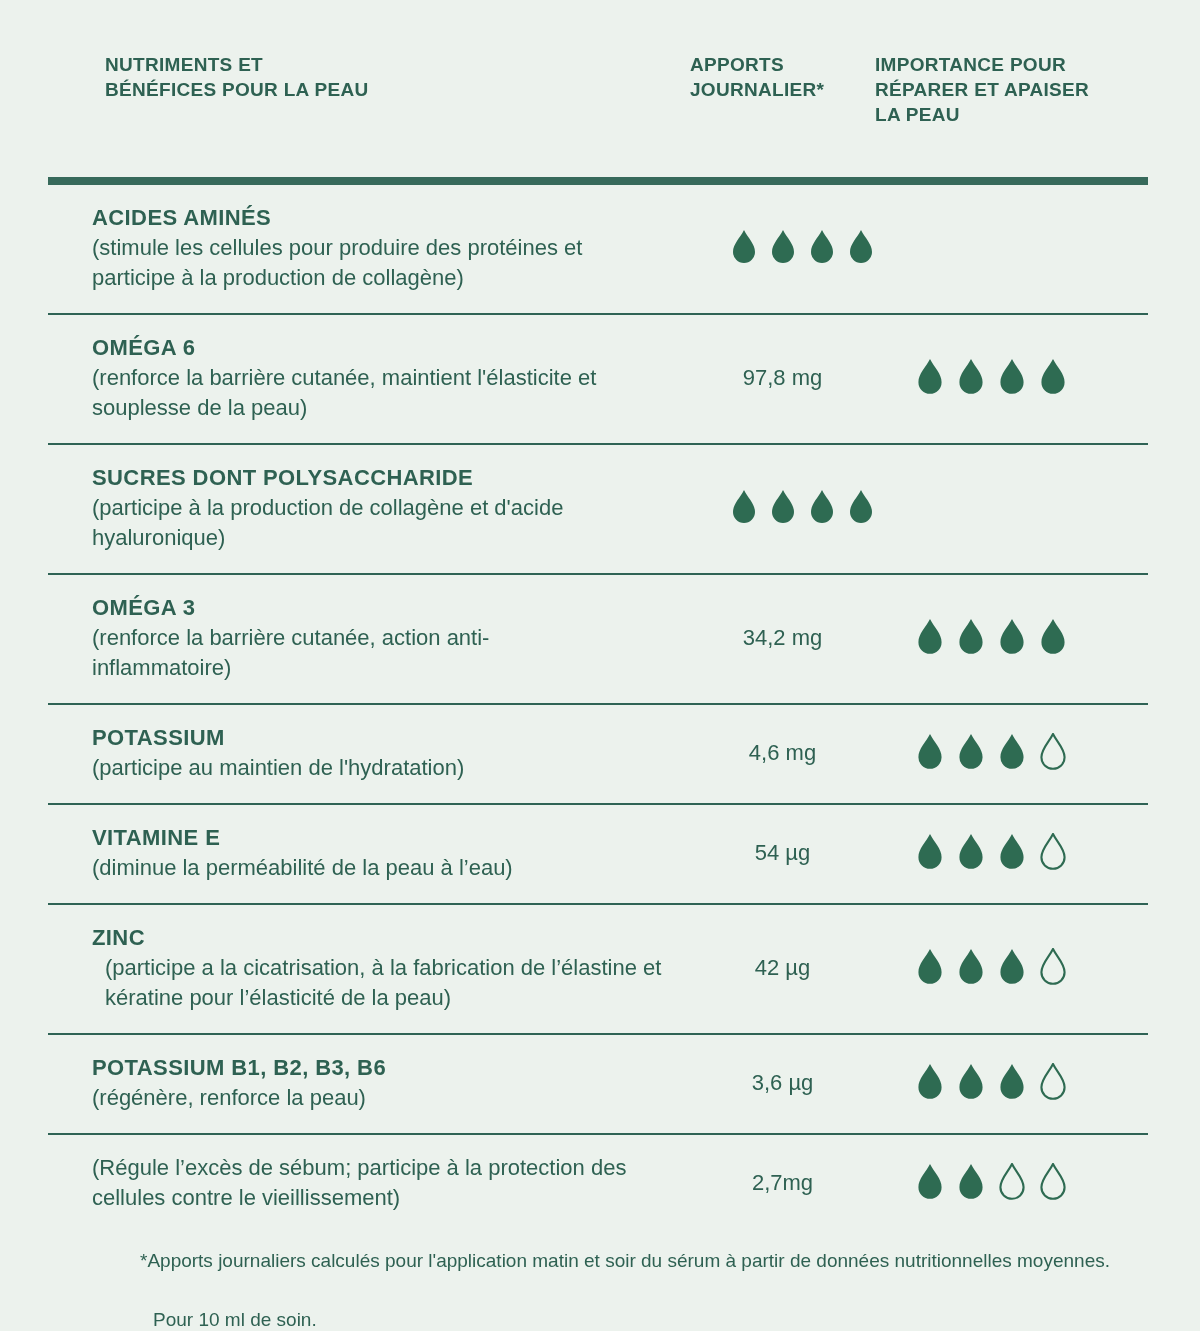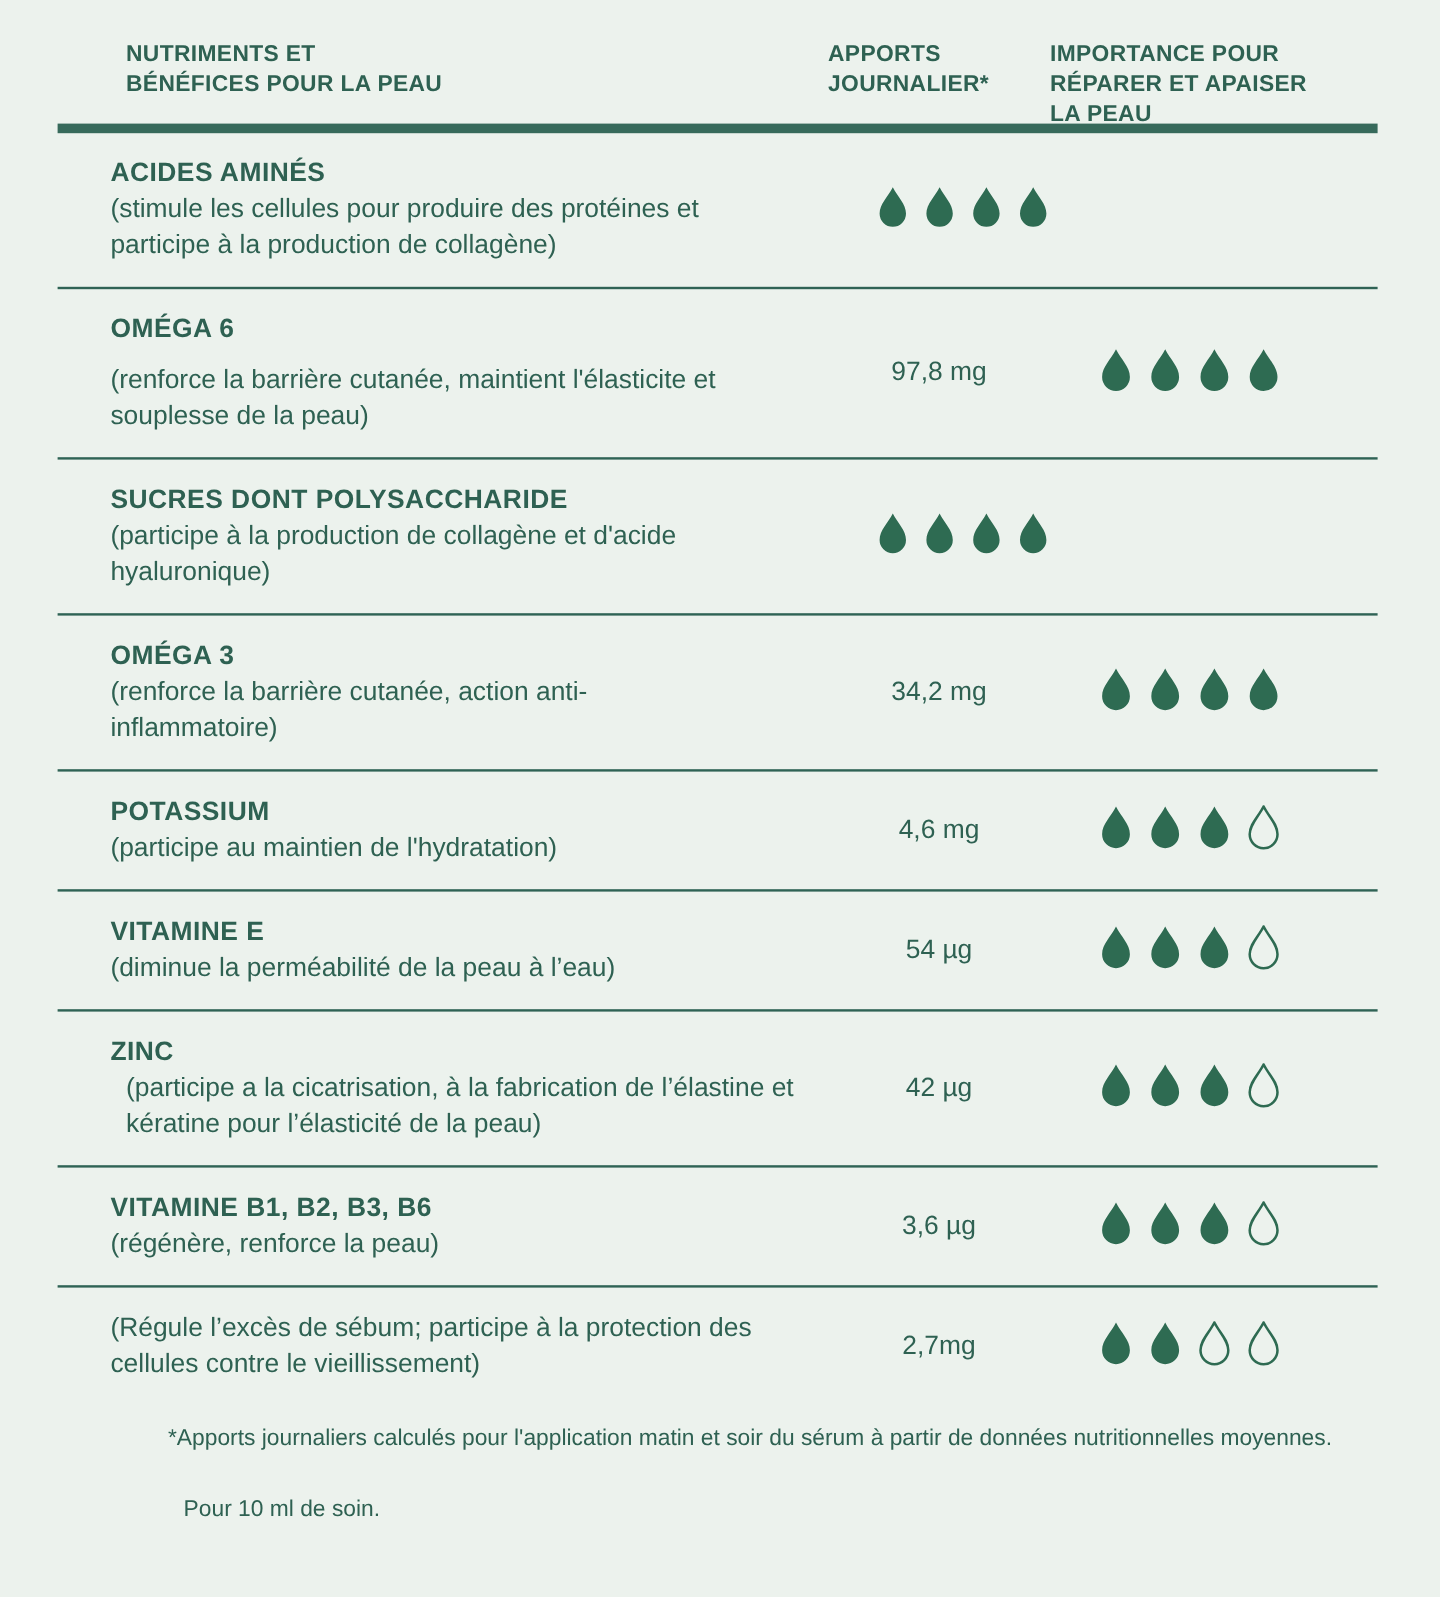--- a/index.html
+++ b/index.html
@@ -8,21 +8,21 @@
     --line:#2f6355;
     --bar:#376a5b;
     --drop:#2e6b52;
   }
   *{margin:0;padding:0;box-sizing:border-box;}
   body{background:var(--bg);font-family:"Liberation Sans", sans-serif;color:var(--text);}
   .page{width:1200px;height:1331px;background:var(--bg);overflow:hidden;position:relative;}
   .table{margin-left:48px;width:1100px;}
 
   
-  .thead{display:grid;grid-template-columns:642px 185px 273px;height:103px;padding-top:33px;}
+  .thead{display:grid;grid-template-columns:642px 185px 273px;height:177px;padding-top:52px;}
   .th{font-weight:bold;font-size:19px;line-height:25px;letter-spacing:.3px;white-space:pre-line;text-transform:uppercase;}
   .th-nutrients{padding-left:57px;}
   .accent-bar{height:8px;background:var(--bar);}
 
   
   .row{display:grid;grid-template-columns:642px 185px 273px;padding:18px 0 20px 0;border-bottom:2px solid var(--line);}
   .row:last-child{border-bottom:none;}
   .name-cell{padding-left:44px;}
   .row-title{font-weight:bold;font-size:22px;line-height:30px;letter-spacing:.4px;}
   .row-desc{font-size:22px;line-height:30px;}
@@ -80,21 +80,21 @@
               <svg viewBox="0 0 28 38" xmlns="http://www.w3.org/2000/svg">
                 <path d="M14 1 C 10 9, 3 15, 3 23 a11 11 0 0 0 22 0 C 25 15, 18 9, 14 1 Z" fill="currentColor"></path>
               </svg>
             </span>
           </div>
   </div>
 
   <div class="row">
     <div class="name-cell">
       <div class="row-title">OMÉGA 6</div>
-      <div class="row-desc" style="max-width: 580px; margin-top: 12px;">(renforce la barrière cutanée, maintient l'élasticite et souplesse de la peau)</div>
+      <div class="row-desc" style="max-width: 580px;">(renforce la barrière cutanée, maintient l'élasticite et souplesse de la peau)</div>
     </div>
     <div class="value-cell">
       <span class="amount">97,8 mg</span>
     </div>
     <div class="drops-cell">
             <span class="drop">
               <svg viewBox="0 0 28 38" xmlns="http://www.w3.org/2000/svg">
                 <path d="M14 1 C 10 9, 3 15, 3 23 a11 11 0 0 0 22 0 C 25 15, 18 9, 14 1 Z" fill="currentColor"></path>
               </svg>
             </span>
@@ -268,21 +268,21 @@
             <span class="drop">
               <svg viewBox="0 0 28 38" xmlns="http://www.w3.org/2000/svg">
                 <path d="M14 1 C 10 9, 3 15, 3 23 a11 11 0 0 0 22 0 C 25 15, 18 9, 14 1 Z" fill="none" stroke="currentColor" stroke-width="2"></path>
               </svg>
             </span>
           </div>
   </div>
 
   <div class="row">
     <div class="name-cell">
-      <div class="row-title">VITAMINE B1, B2, B3, B6</div>
+      <div class="row-title">POTASSIUM B1, B2, B3, B6</div>
       <div class="row-desc" style="max-width: 560px;">(régénère, renforce la peau)</div>
     </div>
     <div class="value-cell">
       <span class="amount">3,6 µg</span>
     </div>
     <div class="drops-cell">
             <span class="drop">
               <svg viewBox="0 0 28 38" xmlns="http://www.w3.org/2000/svg">
                 <path d="M14 1 C 10 9, 3 15, 3 23 a11 11 0 0 0 22 0 C 25 15, 18 9, 14 1 Z" fill="currentColor"></path>
               </svg>

